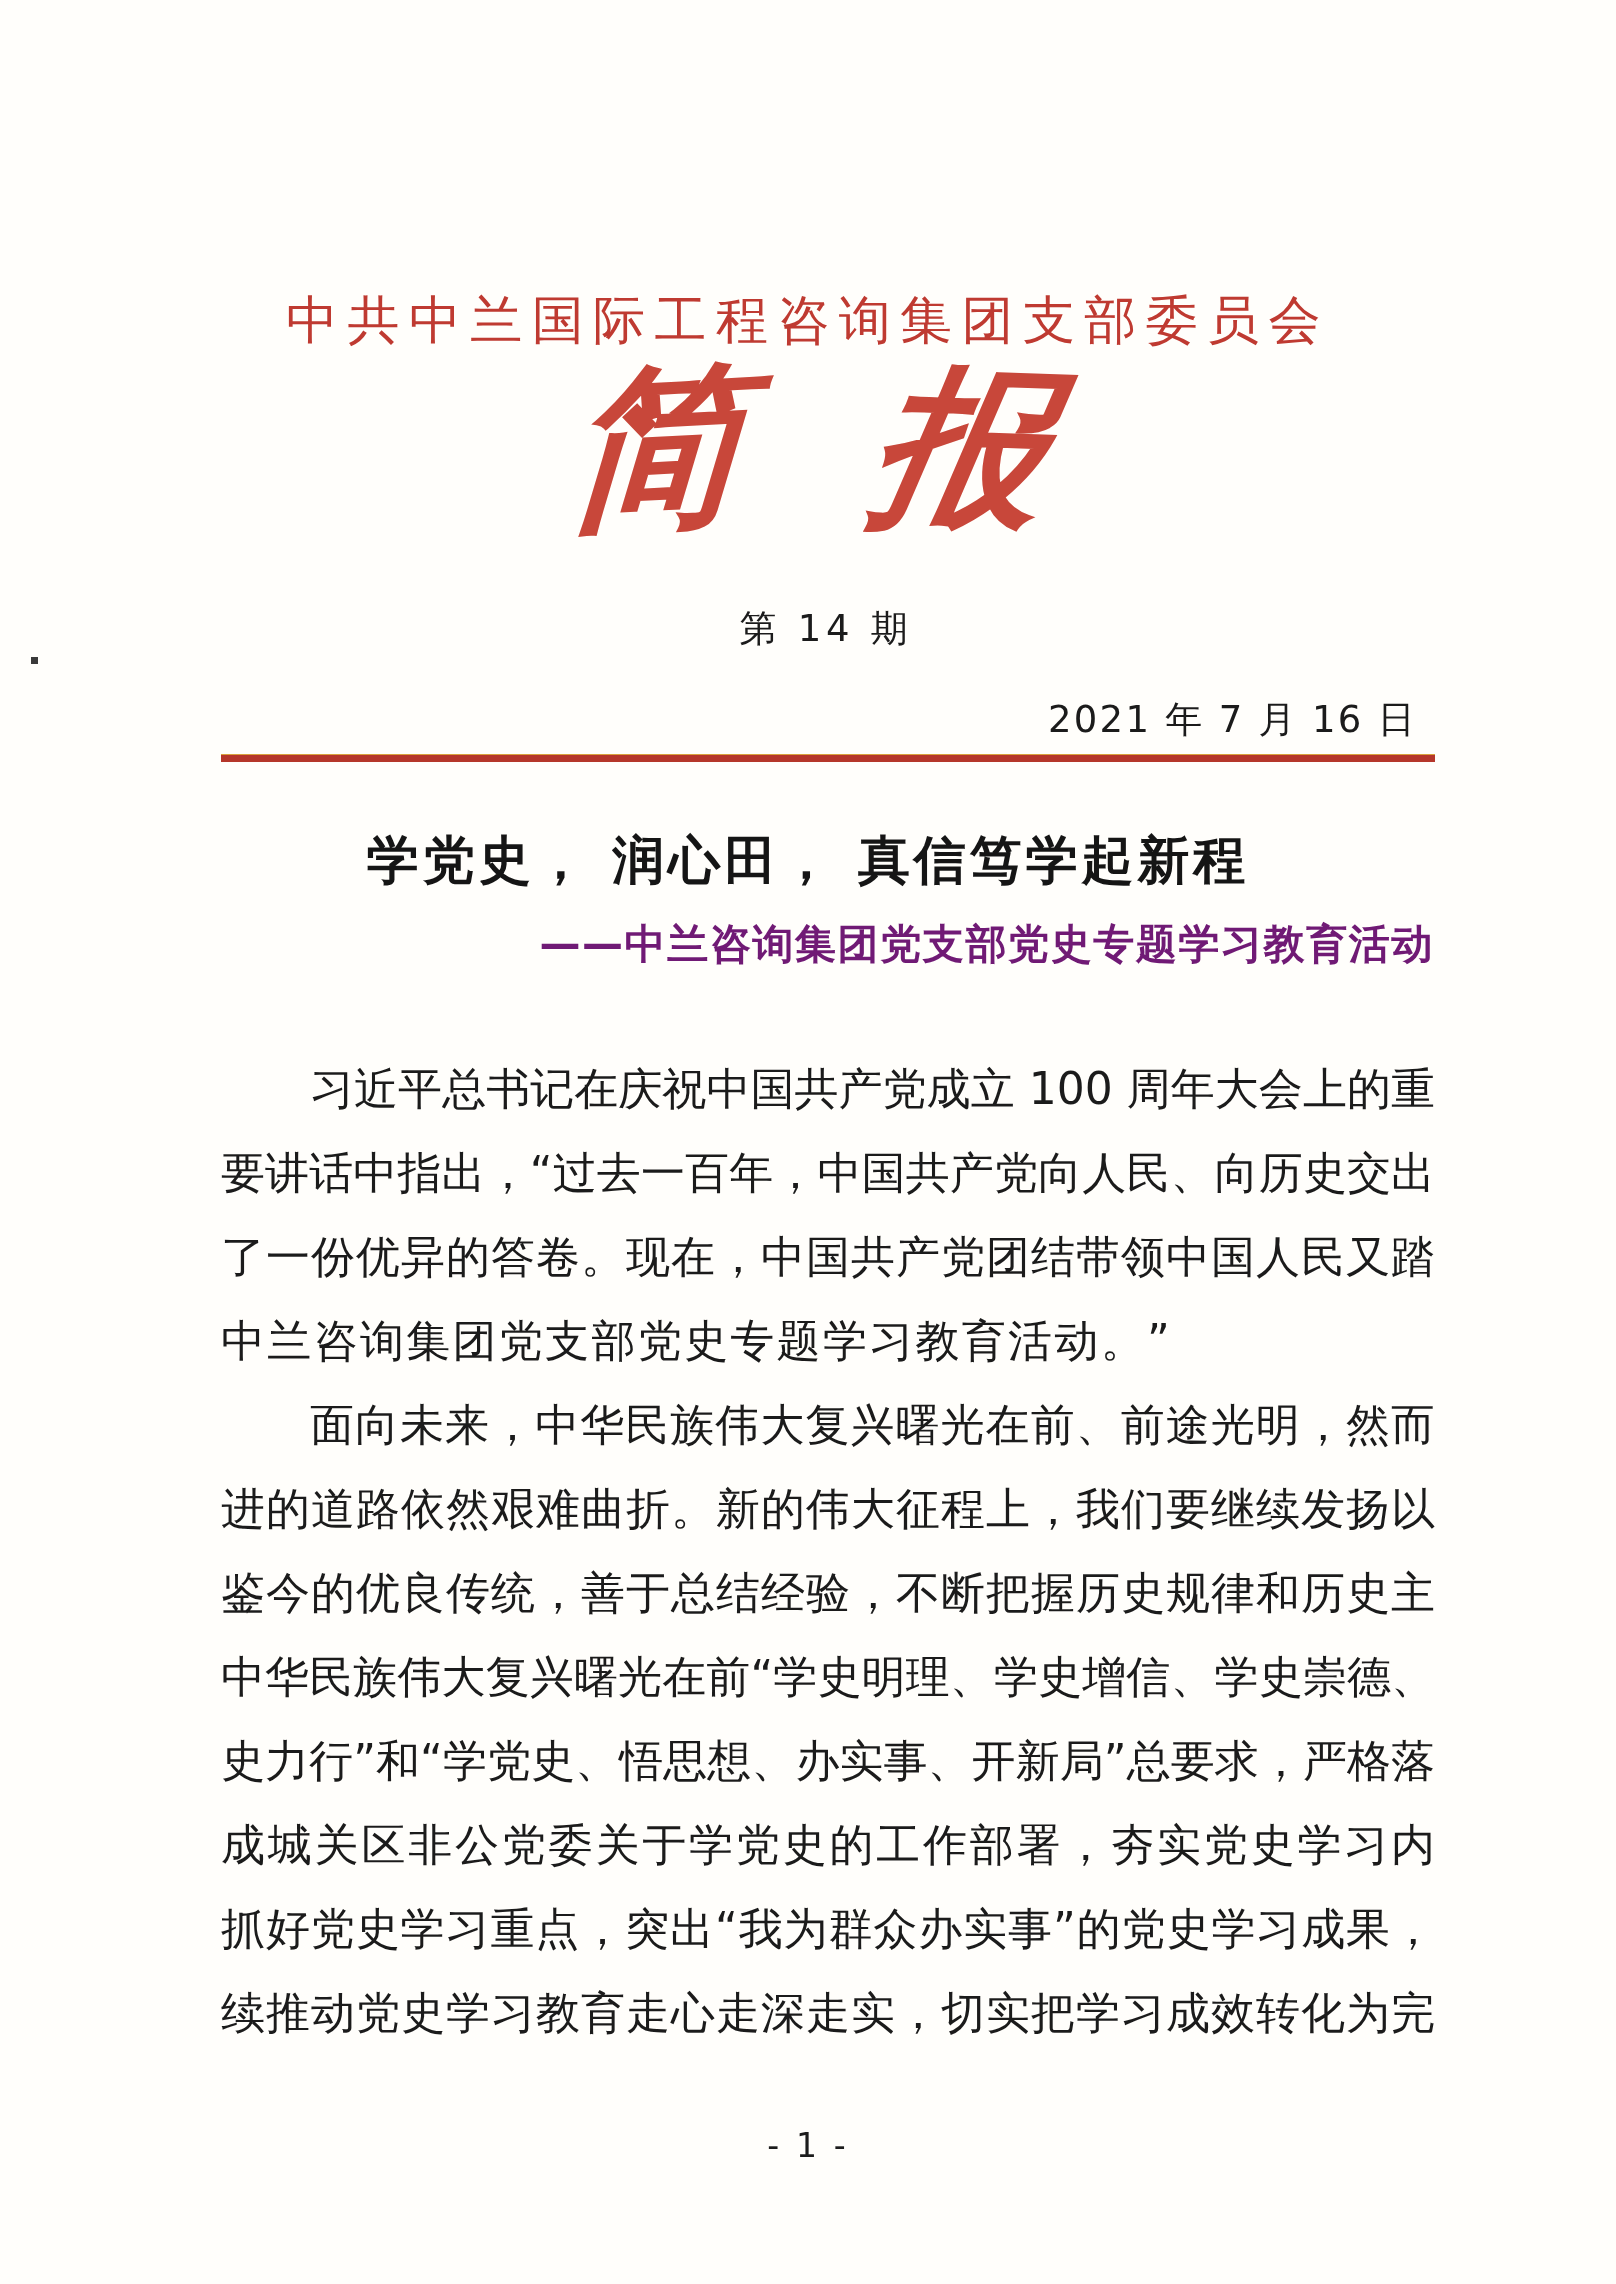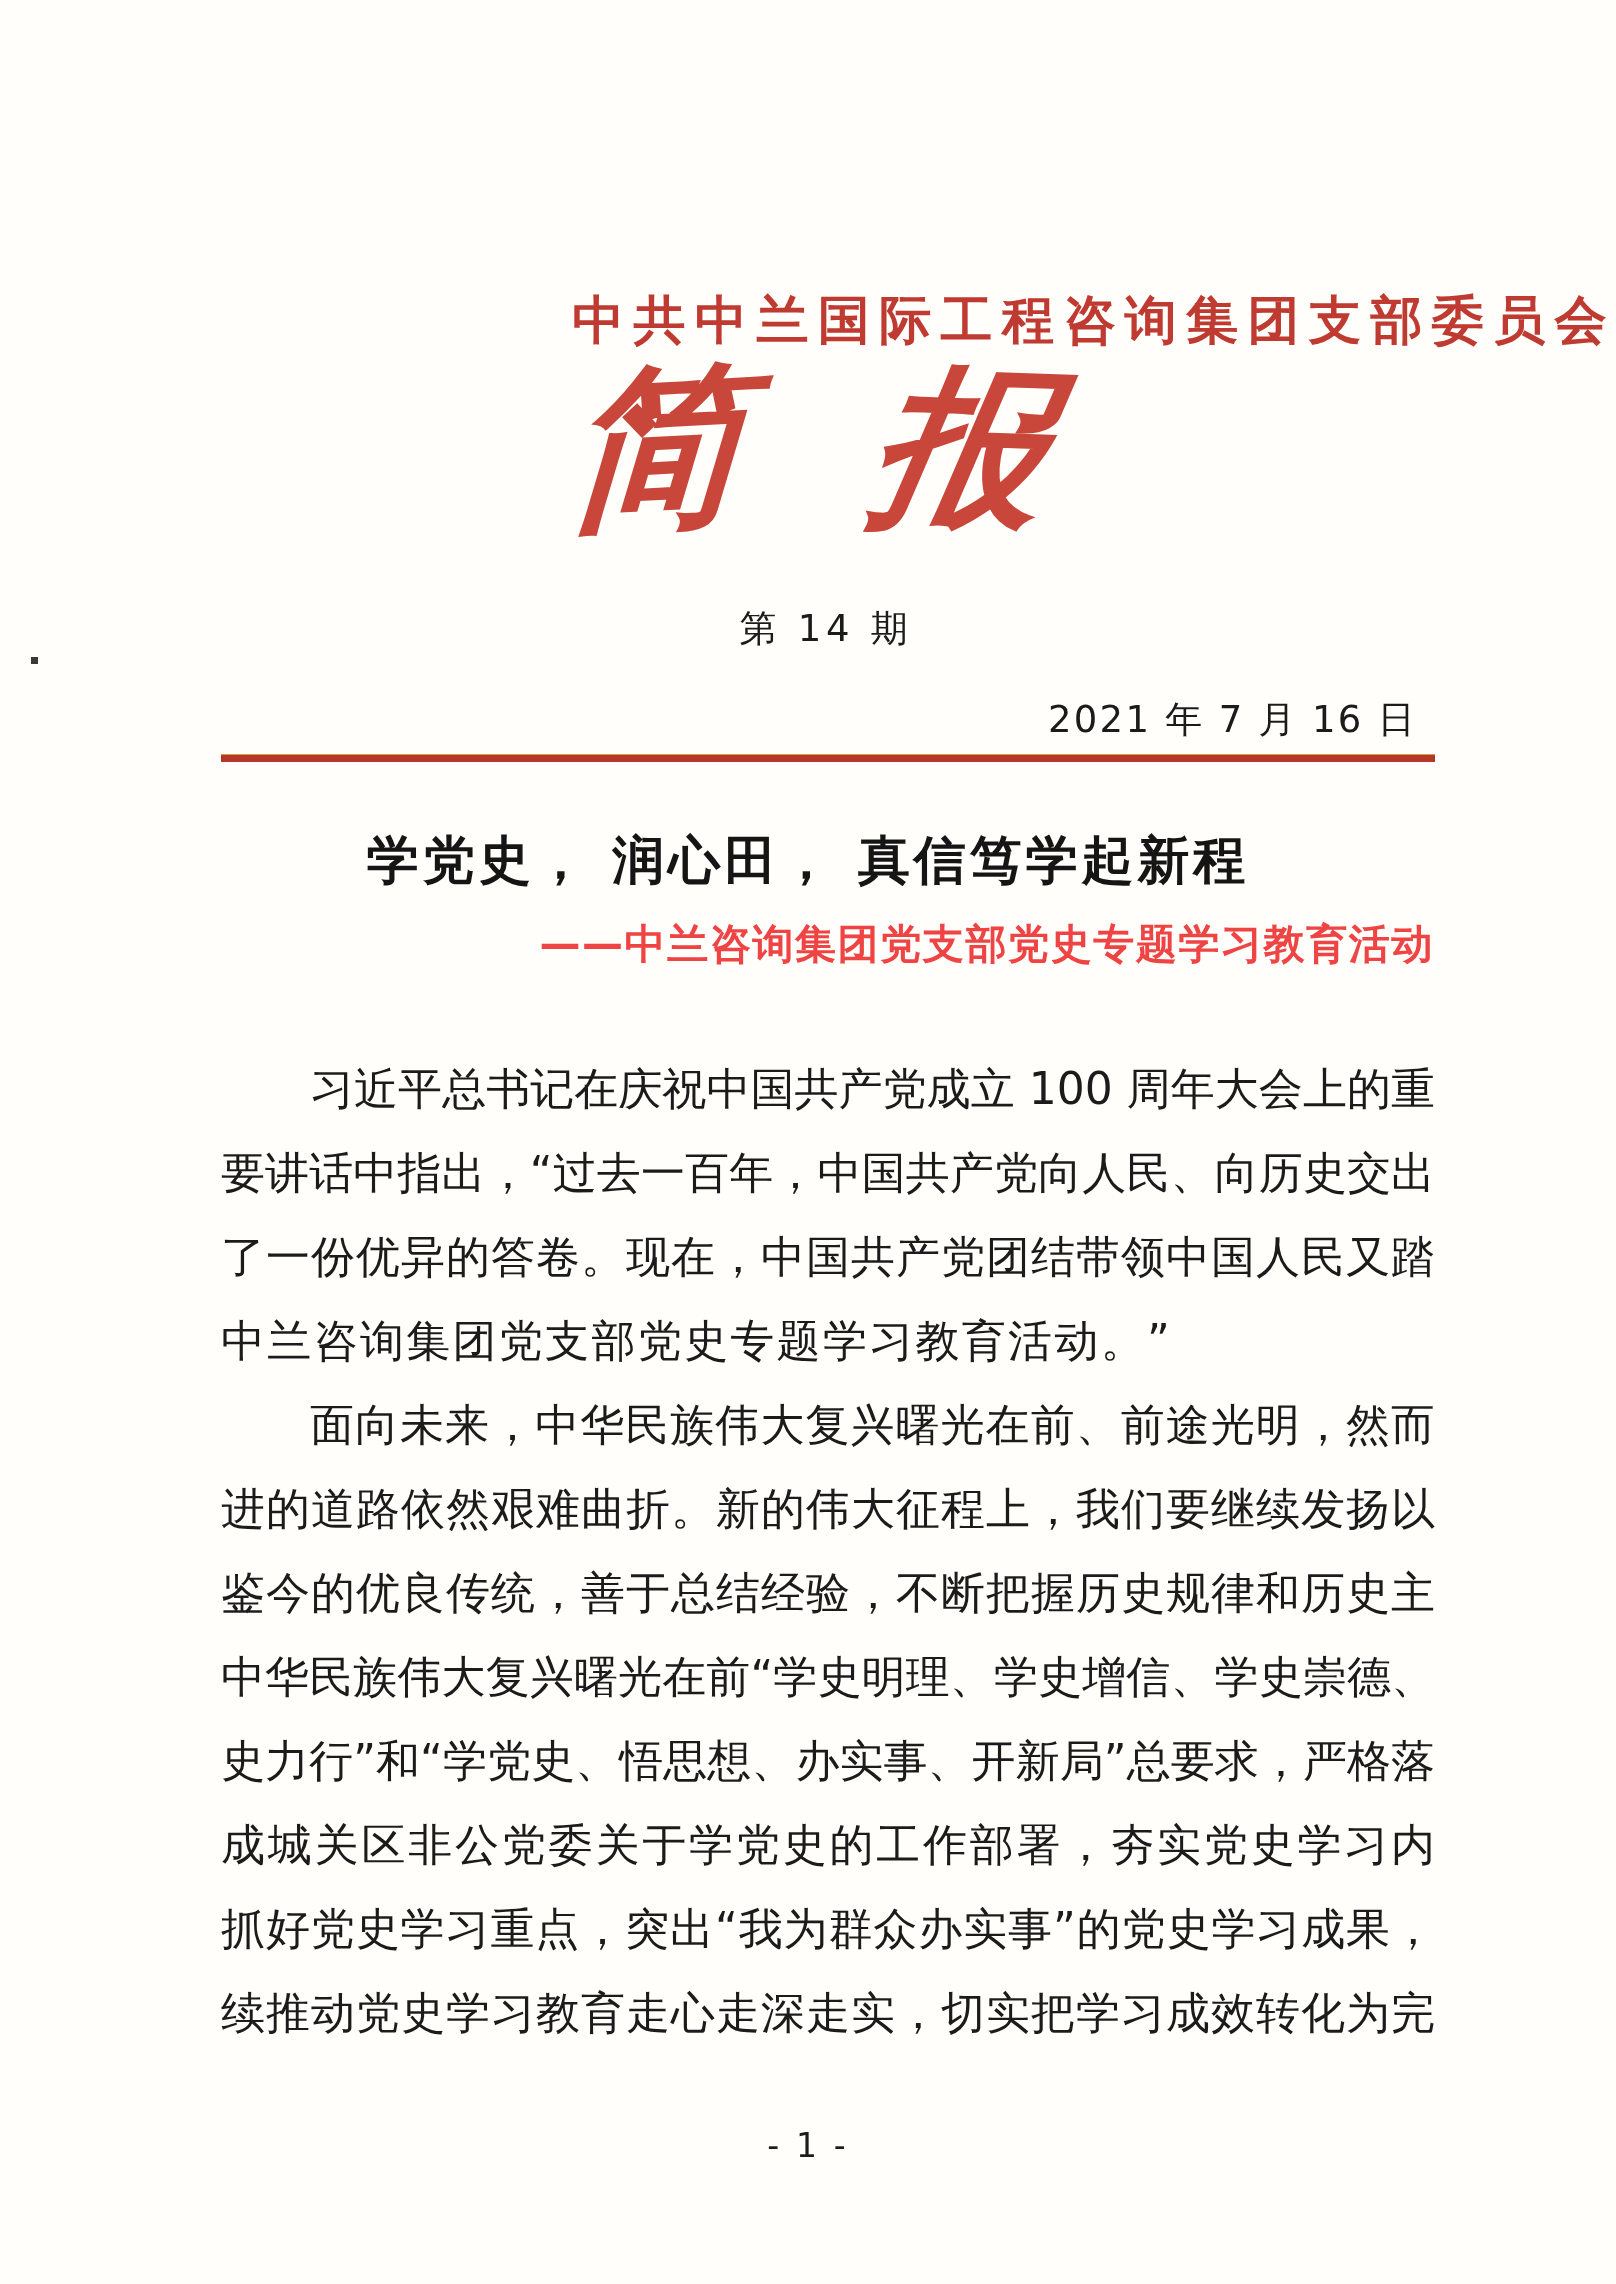--- a/index.html
+++ b/index.html
@@ -10,22 +10,22 @@
     background:#fffefb;
     font-family:"DejaVu Sans",sans-serif;
     overflow:hidden;
     --red-masthead:#bf3a31;
     --red-calligraphy:#c8473a;
     --red-rule:#b5362a;
     --ink:#1b1b1b;
   }
   .org-name{
     position:absolute;top:286px;left:0;width:100%;
-    text-align:right;
-    font-size:52px;font-weight:bold;
+    text-align:center;
+    font-size:52px;font-weight:normal;
     letter-spacing:9.4px;
     color:var(--red-masthead);
     white-space:nowrap;
   }
   .bulletin{
     position:absolute;top:350px;left:0;width:100%;
     display:flex;justify-content:center;gap:131px;
     color:var(--red-calligraphy);
   }
   .bulletin .char{
@@ -56,21 +56,21 @@
   .article-title{
     position:absolute;top:818px;left:0;width:100%;
     text-align:center;
     font-size:52px;font-weight:bold;color:#151515;
     letter-spacing:3.9px;
     white-space:nowrap;
     margin-top:8px;
   }
   .article-subtitle{
     position:absolute;top:917px;right:182px;
-    font-size:41px;font-weight:bold;color:#ef4444;
+    font-size:41px;font-weight:bold;color:#701a75;
     letter-spacing:1.6px;
     white-space:nowrap;
   }
   .article-body{
     position:absolute;top:1047px;left:221px;width:1214px;
     color:var(--ink);
     font-size:44px;
   }
   .paragraph{margin:0;}
   .line{

